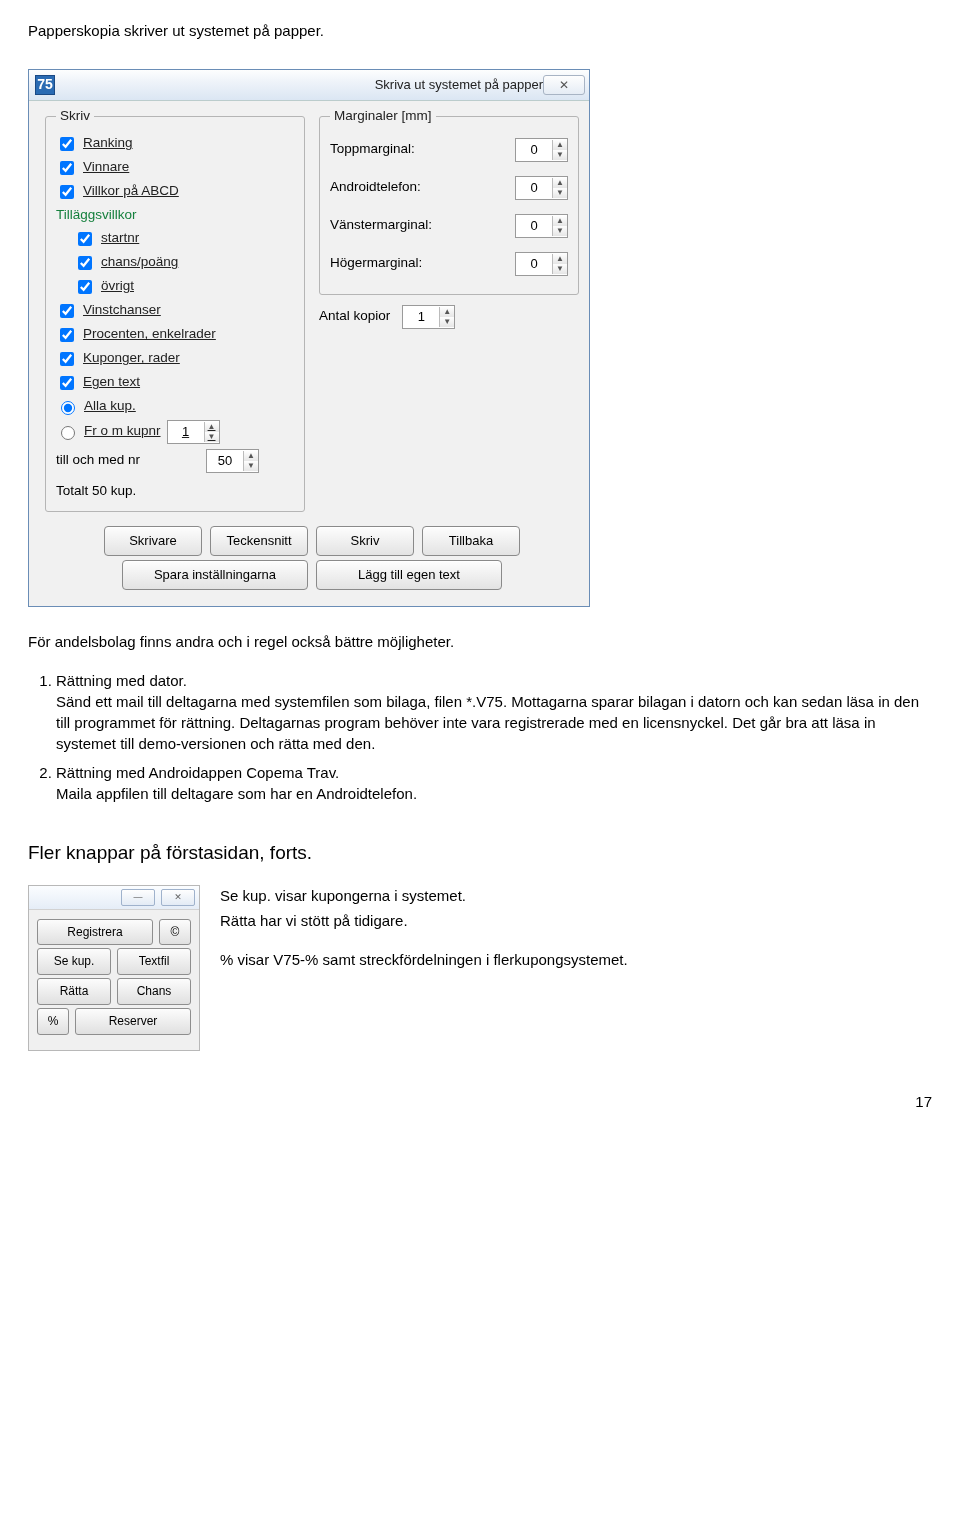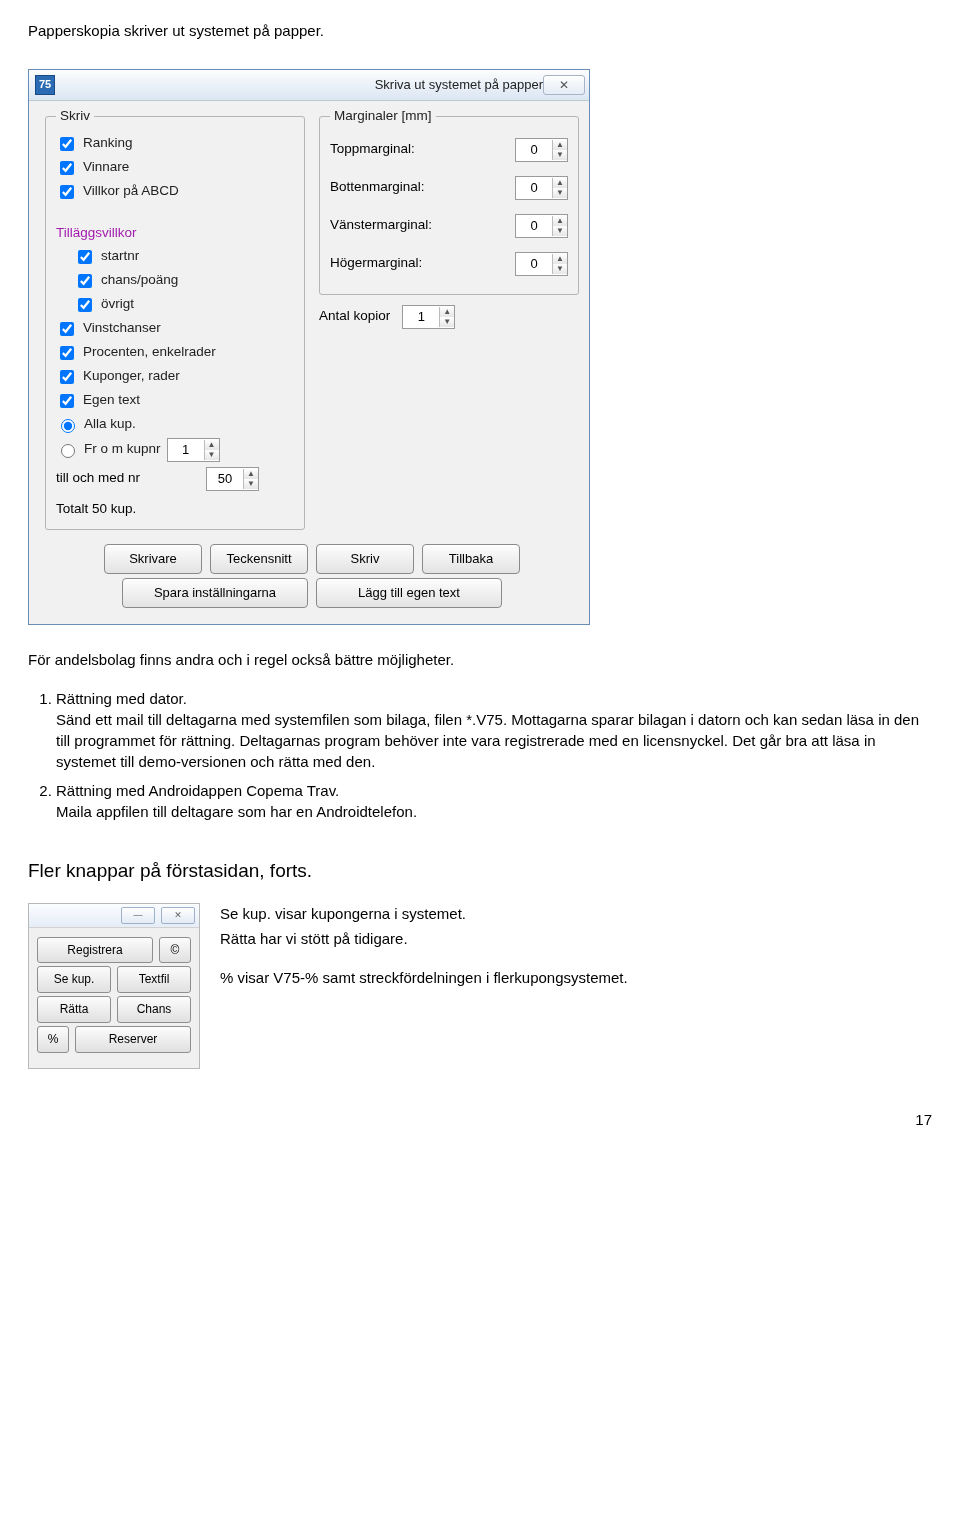--- a/index.html
+++ b/index.html
@@ -29,21 +29,21 @@
     align-items: center;
     height: 30px;
     background: linear-gradient(to bottom,#fdfefe,#eef3f9 40%,#dbe6f3);
     border-bottom: 1px solid #bcc;
     padding: 0 4px 0 6px;
   }
   .app-icon {
     width: 18px; height: 18px;
     background: #2a6bb3;
     color: #fff;
-    font-size: 11px;
+    font-size: 14px;
     font-weight: bold;
     display: flex; align-items: center; justify-content: center;
     border: 1px solid #1a4a85;
     margin-right: 6px;
   }
   .titlebar-title { font-size: 13px; color: #222; flex: 1; text-align: right; }
   .closebox {
     width: 40px; height: 18px;
     border: 1px solid #a8b4c4;
     border-radius: 3px;
@@ -68,25 +68,26 @@
     font-size: 13.5px;
     padding: 0 4px;
     color: #222;
   }
   .chk-row, .rad-row {
     display: flex; align-items: center;
     gap: 6px;
     font-size: 13.5px;
     color: #222;
     padding: 2px 0;
+    text-decoration: underline;
   }
   .sub-header {
     font-size: 13.5px;
-    color: #a21caf;
-    margin: 20px 0 2px 0;
+    color: #15803d;
+    margin: 2px 0 2px 0;
   }
   .indent { padding-left: 18px; }
   .margin-row {
     display: flex;
     align-items: center;
     justify-content: space-between;
     font-size: 13.5px;
     padding: 6px 0 8px 0;
   }
   .spin {
@@ -299,21 +300,21 @@
             <span>Toppmarginal:</span>
             <span class="spin">
                 <input value="0" style="">
                 <span class="arrows">
                   <span>▲</span>
                   <span>▼</span>
                 </span>
               </span>
           </div>
           <div class="margin-row">
-            <span>Bottenmarginal:</span>
+            <span>Androidtelefon:</span>
             <span class="spin">
                 <input value="0" style="">
                 <span class="arrows">
                   <span>▲</span>
                   <span>▼</span>
                 </span>
               </span>
           </div>
           <div class="margin-row">
             <span>Vänstermarginal:</span>

